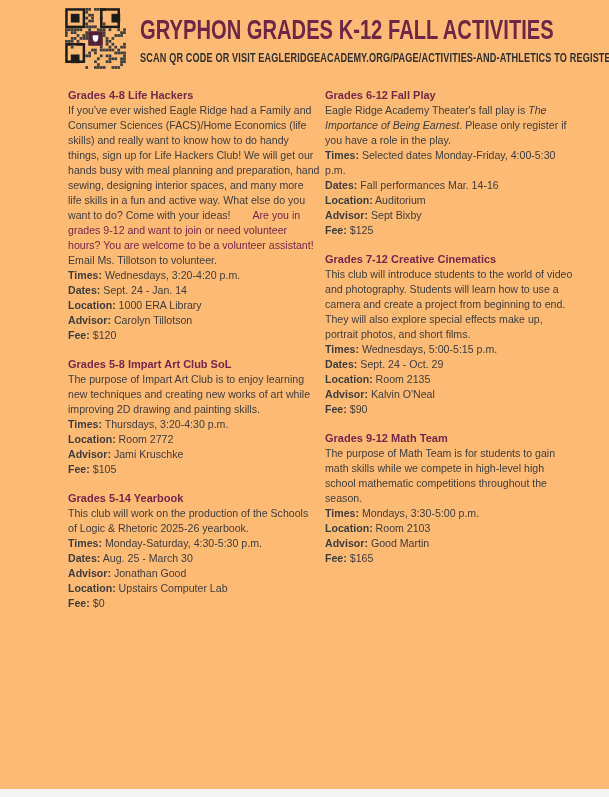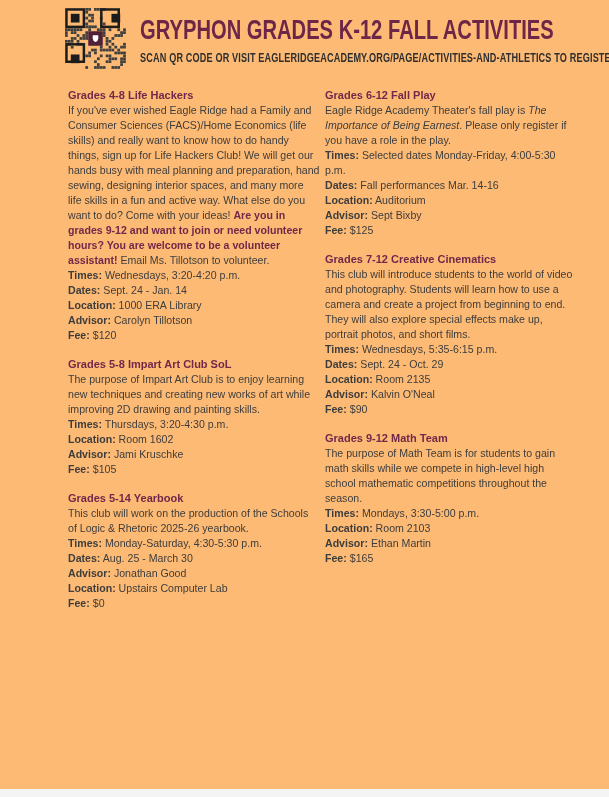--- a/index.html
+++ b/index.html
@@ -57,21 +57,21 @@
     font-weight: 700;
     line-height: 15px;
     color: #71284a;
   }
   .desc {
     margin: 0;
     font-size: 10.6px;
     line-height: 15px;
     color: #3d3d3d;
   }
-  .desc .accent-bold { color: #71284a; font-weight: 700; }
+  .desc .accent-bold { color: #71284a; font-weight: 400; margin-left: 19px; }
   .desc .italic { font-style: italic; }
   .detail {
     font-size: 10.6px;
     line-height: 15px;
     color: #3d3d3d;
   }
   .detail .label { font-weight: 700; }
   .bottom-strip {
     position: absolute;
     left: 0;
@@ -224,21 +224,21 @@
           <div class="detail"><span class="label">Times:</span><span> Wednesdays, 3:20-4:20 p.m.</span></div>
           <div class="detail"><span class="label">Dates:</span><span> Sept. 24 - Jan. 14</span></div>
           <div class="detail"><span class="label">Location:</span><span> 1000 ERA Library</span></div>
           <div class="detail"><span class="label">Advisor:</span><span> Carolyn Tillotson</span></div>
           <div class="detail"><span class="label">Fee:</span><span> $120</span></div>
         </div>
         <div class="activity">
           <h2 class="activity-title">Grades 5-8 Impart Art Club SoL</h2>
           <p class="desc"><span>The purpose of Impart Art Club is to enjoy learning new techniques and creating new works of art while improving 2D drawing and painting skills.</span></p>
           <div class="detail"><span class="label">Times:</span><span> Thursdays, 3:20-4:30 p.m.</span></div>
-          <div class="detail"><span class="label">Location:</span><span> Room 1602</span></div>
+          <div class="detail"><span class="label">Location:</span><span> Room 2772</span></div>
           <div class="detail"><span class="label">Advisor:</span><span> Jami Kruschke</span></div>
           <div class="detail"><span class="label">Fee:</span><span> $105</span></div>
         </div>
         <div class="activity">
           <h2 class="activity-title">Grades 5-14 Yearbook</h2>
           <p class="desc"><span>This club will work on the production of the Schools of Logic &amp; Rhetoric 2025-26 yearbook.</span></p>
           <div class="detail"><span class="label">Times:</span><span> Monday-Saturday, 4:30-5:30 p.m.</span></div>
           <div class="detail"><span class="label">Dates:</span><span> Aug. 25 - March 30</span></div>
           <div class="detail"><span class="label">Advisor:</span><span> Jonathan Good</span></div>
           <div class="detail"><span class="label">Location:</span><span> Upstairs Computer Lab</span></div>
@@ -251,31 +251,31 @@
           <p class="desc"><span>Eagle Ridge Academy Theater's fall play is </span><span class="italic">The Importance of Being Earnest</span><span>. Please only register if you have a role in the play.</span></p>
           <div class="detail"><span class="label">Times:</span><span> Selected dates Monday-Friday, 4:00-5:30 p.m.</span></div>
           <div class="detail"><span class="label">Dates:</span><span> Fall performances Mar. 14-16</span></div>
           <div class="detail"><span class="label">Location:</span><span> Auditorium</span></div>
           <div class="detail"><span class="label">Advisor:</span><span> Sept Bixby</span></div>
           <div class="detail"><span class="label">Fee:</span><span> $125</span></div>
         </div>
         <div class="activity">
           <h2 class="activity-title">Grades 7-12 Creative Cinematics</h2>
           <p class="desc"><span>This club will introduce students to the world of video and photography. Students will learn how to use a camera and create a project from beginning to end. They will also explore special effects make up, portrait photos, and short films.</span></p>
-          <div class="detail"><span class="label">Times:</span><span> Wednesdays, 5:35-6:15 p.m.</span></div>
+          <div class="detail"><span class="label">Times:</span><span> Wednesdays, 5:00-5:15 p.m.</span></div>
           <div class="detail"><span class="label">Dates:</span><span> Sept. 24 - Oct. 29</span></div>
           <div class="detail"><span class="label">Location:</span><span> Room 2135</span></div>
           <div class="detail"><span class="label">Advisor:</span><span> Kalvin O'Neal</span></div>
           <div class="detail"><span class="label">Fee:</span><span> $90</span></div>
         </div>
         <div class="activity">
           <h2 class="activity-title">Grades 9-12 Math Team</h2>
           <p class="desc"><span>The purpose of Math Team is for students to gain math skills while we compete in high-level high school mathematic competitions throughout the season.</span></p>
           <div class="detail"><span class="label">Times:</span><span> Mondays, 3:30-5:00 p.m.</span></div>
           <div class="detail"><span class="label">Location:</span><span> Room 2103</span></div>
-          <div class="detail"><span class="label">Advisor:</span><span> Ethan Martin</span></div>
+          <div class="detail"><span class="label">Advisor:</span><span> Good Martin</span></div>
           <div class="detail"><span class="label">Fee:</span><span> $165</span></div>
         </div>
       </div>
   </div>
 
   <div class="bottom-strip"></div>
 </div>
 
 </body></html>

